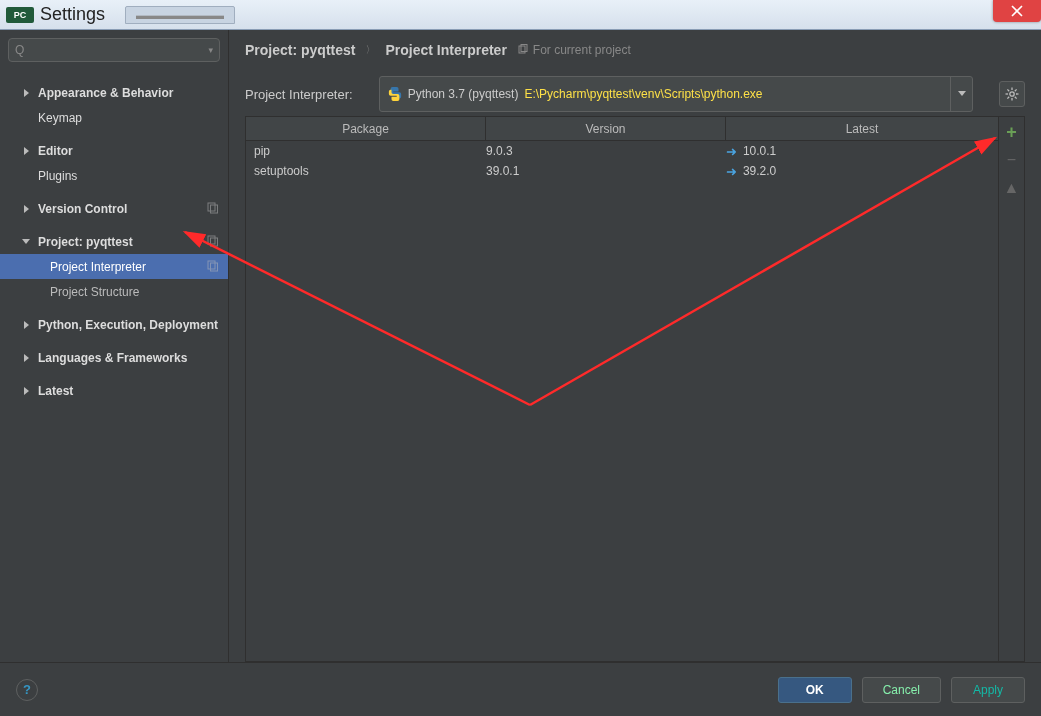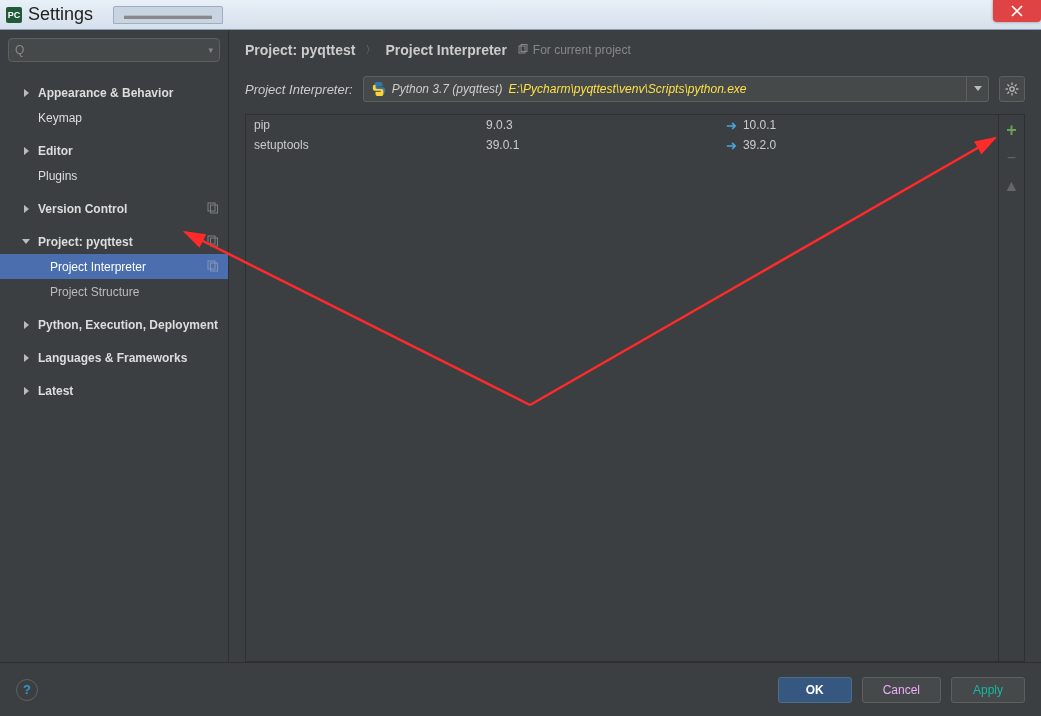--- a/index.html
+++ b/index.html
@@ -1,18 +1,18 @@
 <!DOCTYPE html>
 <html><head>
 <meta charset="utf-8">
 <style>
 * { margin: 0; padding: 0; box-sizing: border-box; font-family: "Segoe UI", Arial, sans-serif; }
 body { background: #3c3f41; color: #bbbbbb; font-size: 12px; width: 1041px; height: 716px; overflow: hidden; position: relative; }
 .titlebar { height: 30px; background: linear-gradient(#e8f0f8, #d6e0ec); display: flex; align-items: center; padding: 0 6px; border-bottom: 1px solid #8a9db5; color: #222; position: relative; }
-.titlebar-icon { width: 16px; height: 16px; background: #215a3a; color: #fff; font-size: 9px; font-weight: bold; display: flex; align-items: center; justify-content: center; margin-right: 6px; border-radius: 2px; }
+.titlebar-icon { width: 28px; height: 16px; background: #215a3a; color: #fff; font-size: 9px; font-weight: bold; display: flex; align-items: center; justify-content: center; margin-right: 6px; border-radius: 2px; }
 .titlebar-title { font-size: 18px; }
 .titlebar-tab { margin-left: 20px; padding: 2px 10px; background: #c8d4e2; border: 1px solid #a0aebf; font-size: 11px; color: #888; border-radius: 2px 2px 0 0; }
 .win-close { position: absolute; right: 0; top: 0; width: 48px; height: 22px; background: #e04343; display: flex; align-items: center; justify-content: center; border-radius: 0 0 4px 4px; box-shadow: 0 0 3px rgba(0,0,0,.4); }
 .win-close svg { width: 12px; height: 12px; }
 .body-area { display: flex; height: 632px; background: #3c3f41; }
 .left-panel { width: 229px; background: #3c3f41; border-right: 1px solid #2f2f2f; display: flex; flex-direction: column; }
 .search-box { margin: 8px 8px 4px 8px; height: 24px; background: #45494a; border: 1px solid #5e6060; border-radius: 4px; display: flex; align-items: center; padding: 0 6px; }
 .search-box input { background: transparent; border: none; outline: none; color: #bbb; font-size: 12px; flex: 1; }
 .search-box .mag { color: #888; font-size: 12px; margin-right: 4px; }
 .search-box .chev { color: #888; font-size: 9px; }
@@ -23,23 +23,23 @@
 .tree-item.has-arrow.expanded::before { border-left: 4px solid transparent; border-right: 4px solid transparent; border-top: 5px solid #bbb; border-bottom: none; top: 10px; left: 24px; }
 .tree-item.bold { color: #ddd; font-weight: 600; padding-left: 38px; }
 .tree-item.plain { padding-left: 38px; color: #ddd; }
 .tree-item.selected { background: #4b6eaf; color: #fff; }
 .tree-item .badge { position: absolute; right: 8px; top: 5px; width: 14px; height: 14px; opacity: .5; display: flex; align-items: center; justify-content: center; }
 .right-panel { flex: 1; display: flex; flex-direction: column; padding: 12px 16px 0 16px; }
 .breadcrumb { display: flex; align-items: center; gap: 10px; color: #ccc; font-size: 14px; margin-bottom: 18px; }
 .breadcrumb .part { font-weight: 600; }
 .breadcrumb .sep { color: #888; font-size: 10px; }
 .breadcrumb .hint { color: #888; font-size: 12px; display: flex; align-items: center; gap: 4px; }
-.interp-row { display: flex; align-items: center; gap: 10px; margin-bottom: 12px; font-style: italic; }
+.interp-row { display: flex; align-items: center; gap: 26px; margin-bottom: 4px; }
 .interp-row label { color: #ccc; font-size: 13px; }
-.interp-select { flex: 1; height: 26px; background: #45494a; border: 1px solid #5e6060; border-radius: 3px; display: flex; align-items: center; padding: 0 8px; gap: 6px; color: #ccc; font-size: 12px; position: relative; }
+.interp-select { flex: 1; height: 36px; background: #45494a; border: 1px solid #5e6060; border-radius: 3px; display: flex; align-items: center; padding: 0 8px; gap: 6px; color: #ccc; font-size: 12px; position: relative; }
 .interp-select .py-icon { width: 14px; height: 14px; }
 .interp-select .path { color: #fde047; }
 .interp-select .dd-btn { position: absolute; right: 0; top: 0; width: 22px; height: 100%; border-left: 1px solid #5e6060; display: flex; align-items: center; justify-content: center; }
 .gear-btn { width: 26px; height: 26px; background: #45494a; border: 1px solid #5e6060; border-radius: 3px; display: flex; align-items: center; justify-content: center; }
 .table-area { flex: 1; display: flex; border: 1px solid #2f2f2f; }
 .table-main { flex: 1; }
 .table-header { display: flex; height: 24px; background: #414547; border-bottom: 1px solid #2f2f2f; }
 .th { text-align: center; color: #bbb; font-size: 12px; line-height: 24px; border-right: 1px solid #2f2f2f; }
 .th:last-child { border-right: none; }
 .th.pkg { width: 240px; }
@@ -51,21 +51,21 @@
 .tr .td.ver { width: 240px; }
 .tr .td.lat { flex: 1; display: flex; align-items: center; gap: 6px; }
 .tr .td.lat .arrow { color: #4aa3df; font-size: 13px; }
 .table-side { width: 26px; background: #3c3f41; border-left: 1px solid #2f2f2f; display: flex; flex-direction: column; align-items: center; padding-top: 6px; gap: 10px; }
 .side-btn { width: 18px; height: 18px; display: flex; align-items: center; justify-content: center; cursor: pointer; }
 .side-btn.add { color: #6a9f56; font-size: 18px; font-weight: bold; }
 .side-btn.dim { color: #666; font-size: 16px; }
 .footer { height: 54px; border-top: 1px solid #2f2f2f; background: #3c3f41; display: flex; align-items: center; padding: 0 16px; }
 .help-btn { width: 22px; height: 22px; border: 1px solid #5e6060; border-radius: 11px; display: flex; align-items: center; justify-content: center; color: #3596c4; font-weight: bold; font-size: 13px; }
 .footer .spacer { flex: 1; }
-.btn { height: 26px; padding: 0 20px; background: #45494a; border: 1px solid #5e6060; border-radius: 3px; color: #f0abfc; font-size: 12px; display: flex; align-items: center; justify-content: center; margin-left: 10px; cursor: pointer; min-width: 74px; }
+.btn { height: 26px; padding: 0 20px; background: #45494a; border: 1px solid #5e6060; border-radius: 3px; color: #86efac; font-size: 12px; display: flex; align-items: center; justify-content: center; margin-left: 10px; cursor: pointer; min-width: 74px; }
 .btn.primary { background: #365880; border-color: #4a708c; color: #fff; font-weight: 600; }
 .btn.disabled { color: #14b8a6; }
 .annot-svg { position: absolute; left: 0; top: 0; pointer-events: none; }
 .tree-item.has-arrow.bold::before { left: 26px; }
 .tree-item.bold.has-arrow { padding-left: 38px; margin-top: 8px; }
 .tree-item.bold.has-arrow::before { left: 24px; }
 .tree-item.bold.has-arrow.expanded::before { left: 22px; }
 </style>
 </head>
 <body>
@@ -184,20 +184,25 @@
               <line x1="9.8" y1="9.8" x2="11.6" y2="11.6"></line>
               <line x1="11.6" y1="2.4" x2="9.8" y2="4.2"></line>
               <line x1="4.2" y1="9.8" x2="2.4" y2="11.6"></line>
             </g>
           </svg>
       </div>
     </div>
 
     <div class="table-area">
       <div class="table-main">
+        <div class="table-header">
+          <div class="th pkg">Package</div>
+          <div class="th ver">Version</div>
+          <div class="th lat">Latest</div>
+        </div>
         <div class="table-body" id="tbody">
             <div class="tr">
               <div class="td pkg">pip</div>
               <div class="td ver">9.0.3</div>
               <div class="td lat">
                 <span class="arrow">➜</span>
                 <span>10.0.1</span>
               </div>
             </div>
             <div class="tr">

